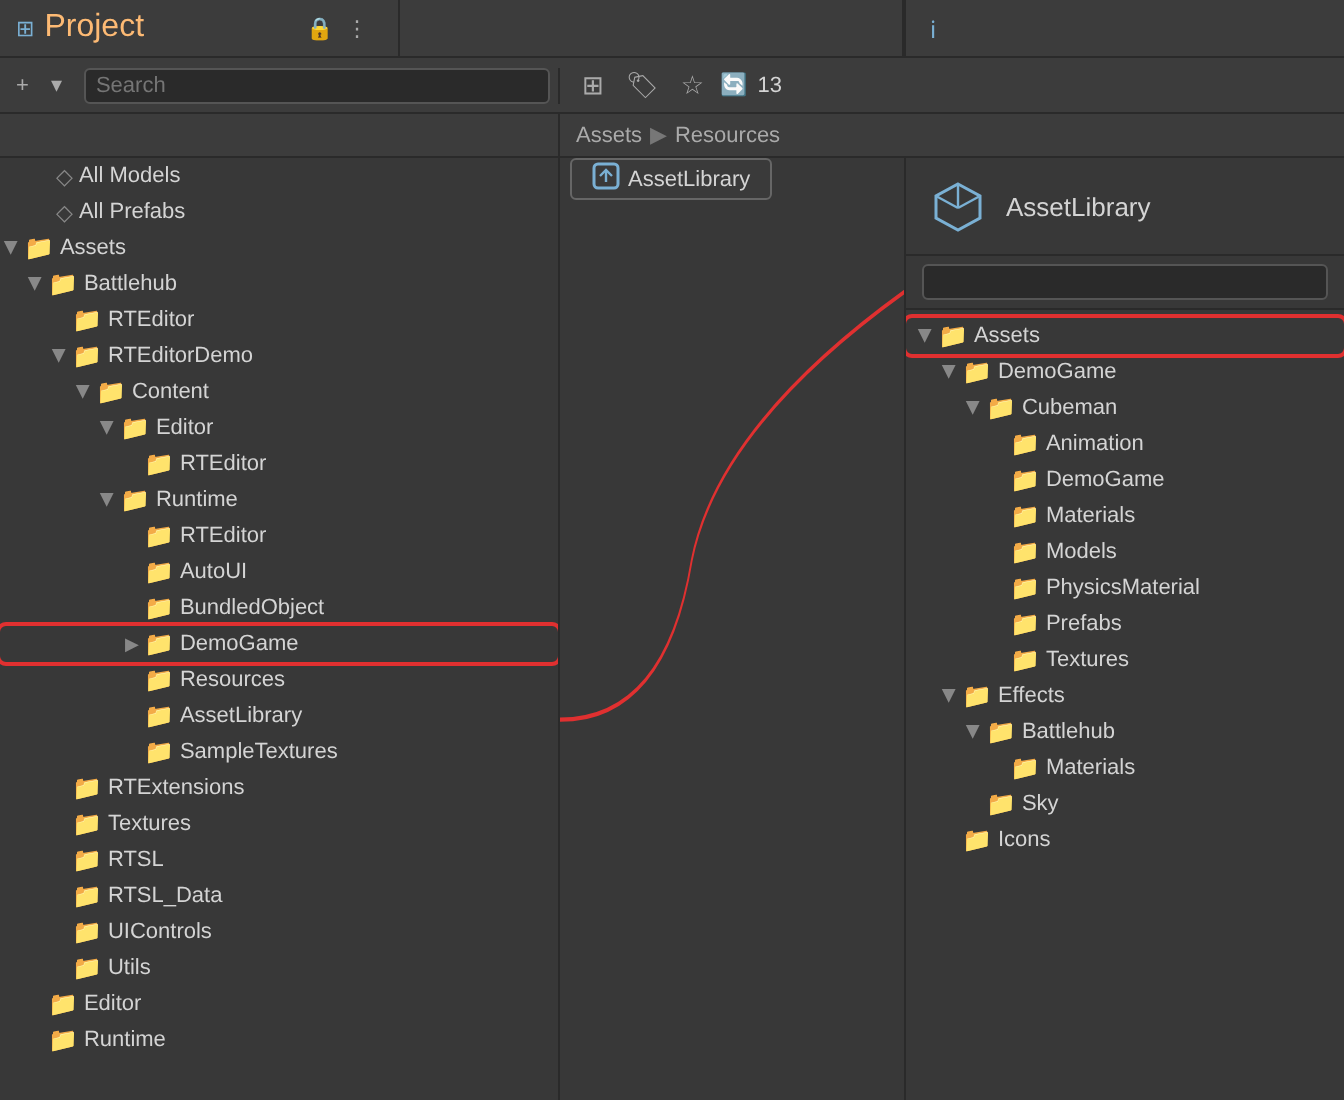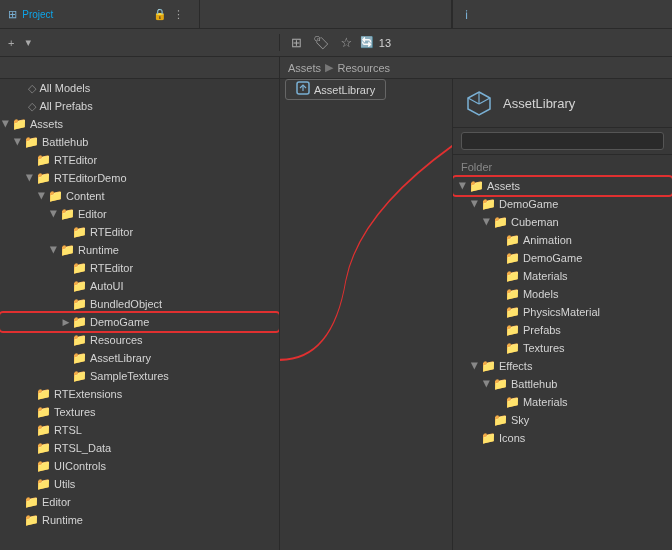--- a/index.html
+++ b/index.html
@@ -25,22 +25,22 @@
     .project-tab {
       display: flex;
       align-items: center;
       background: #3c3c3c;
       padding: 0 8px;
       gap: 5px;
       border-right: 1px solid #2a2a2a;
       min-width: 200px;
     }
     .project-tab-title {
-      font-size: 10px;
-      color: #0ea5e9;
+      font-size: 16px;
+      color: #fdba74;
     }
     .tab-icon {
       color: #7ab0d4;
       font-size: 11px;
     }
     .tab-spacer {
       flex: 1;
       display: flex;
       align-items: center;
       justify-content: flex-end;
@@ -350,20 +350,21 @@
   <div class="inspector-tab">
     <span class="info-icon">ℹ</span>
     <span class="inspector-tab-title">Inspector</span>
   </div>
 </div>
 
 <div class="toolbar">
   <div class="toolbar-left">
     <button class="toolbar-btn">+</button>
     <button class="toolbar-btn">▾</button>
+    <input class="search-field" type="text" style="margin-left: 4px;" placeholder="Search">
   </div>
   <div class="toolbar-right">
     <button class="toolbar-icon">⊞</button>
     <button class="toolbar-icon">🏷</button>
     <button class="toolbar-icon">☆</button>
     <span class="toolbar-badge">🔄</span>
     <span class="toolbar-badge">13</span>
   </div>
 </div>
 
@@ -588,21 +589,20 @@
         </svg>
       </div>
       <span class="inspector-title">AssetLibrary</span>
     </div>
 
     <div class="inspector-search">
       <input class="inspector-search-input" type="text" style="">
     </div>
 
     <div class="inspector-section">
-      <div class="inspector-section-label">Folder</div>
 
       <div class="insp-tree-item" style="outline:2px solid #e03030; border-radius:3px;">
         <span class="insp-indent" style="width:4px;"></span>
         <span class="insp-arrow" style="transform:rotate(90deg);display:inline-block;">▶</span>
         <span class="insp-folder-icon">📁</span>
         <span class="insp-label">Assets</span>
       </div>
 
       <div class="insp-tree-item">
         <span class="insp-indent" style="width:16px;"></span>

